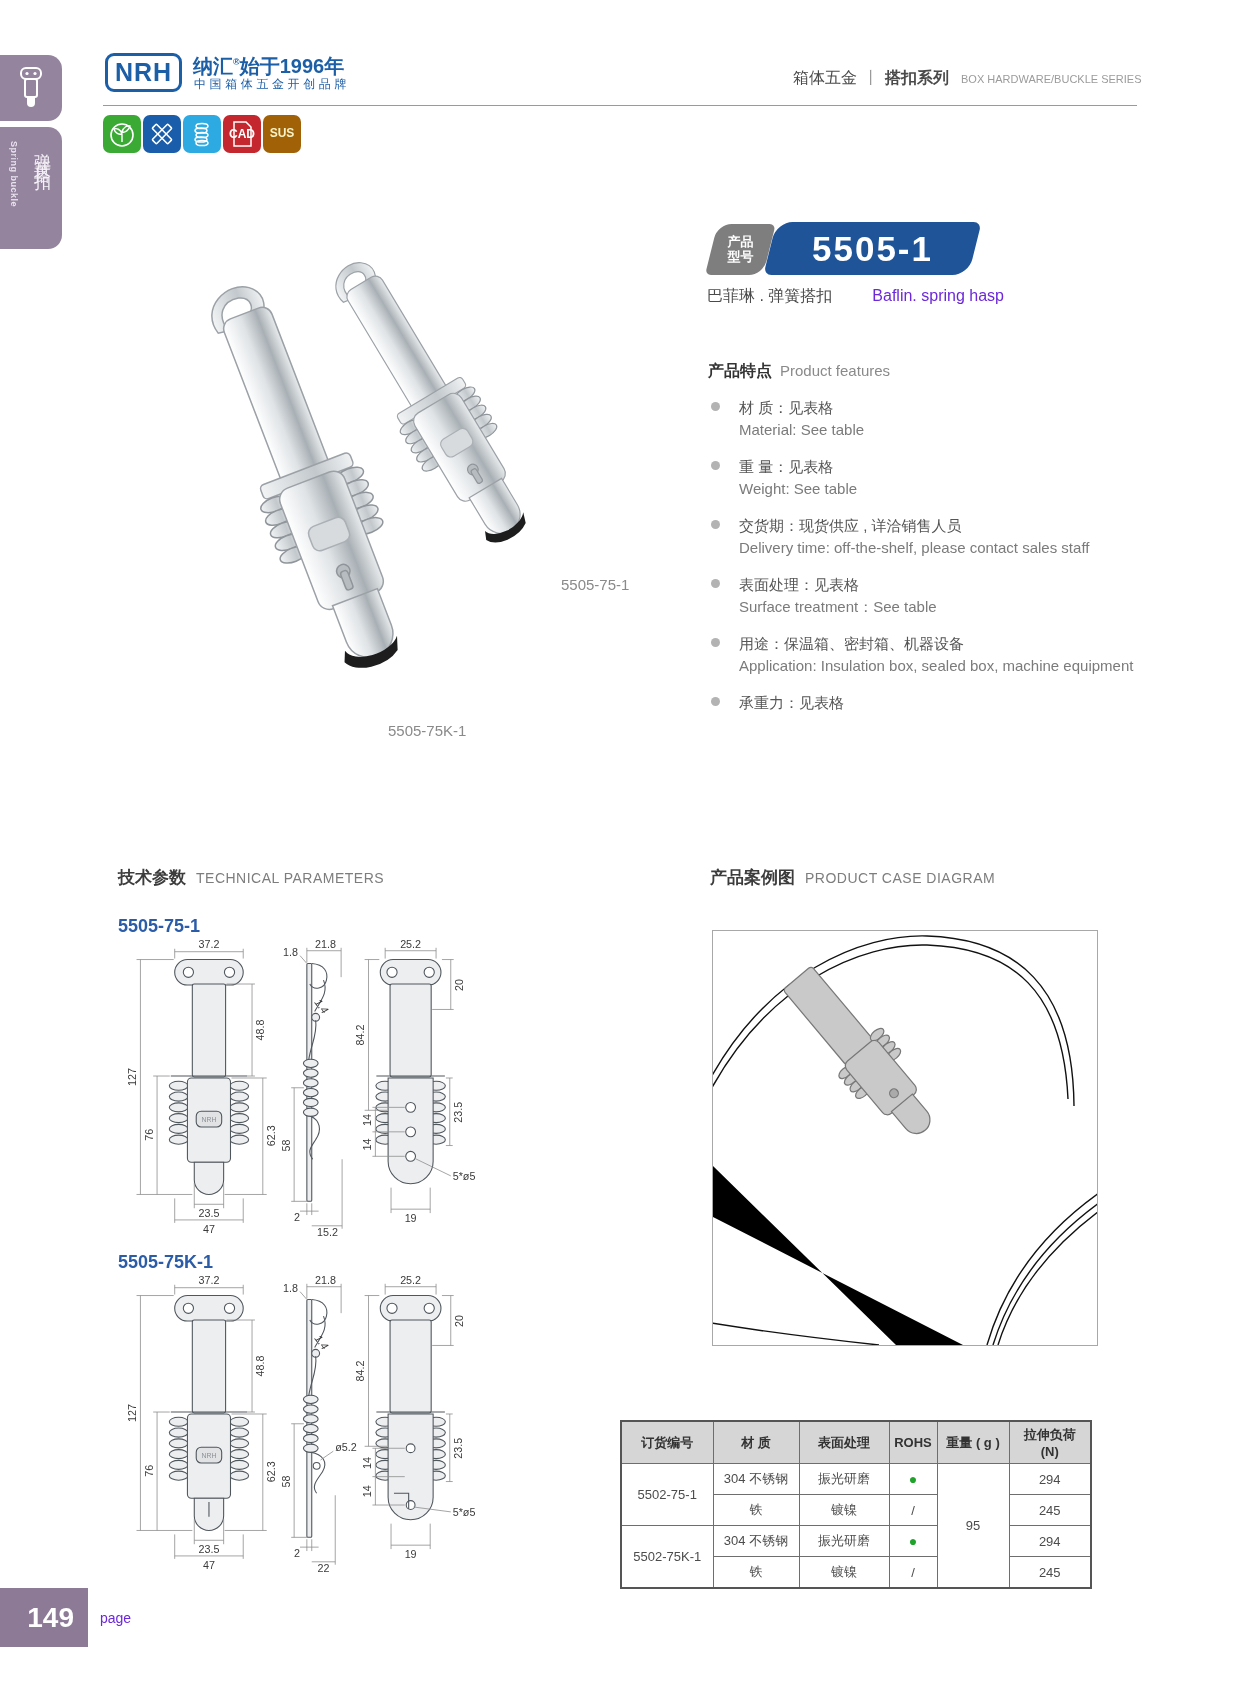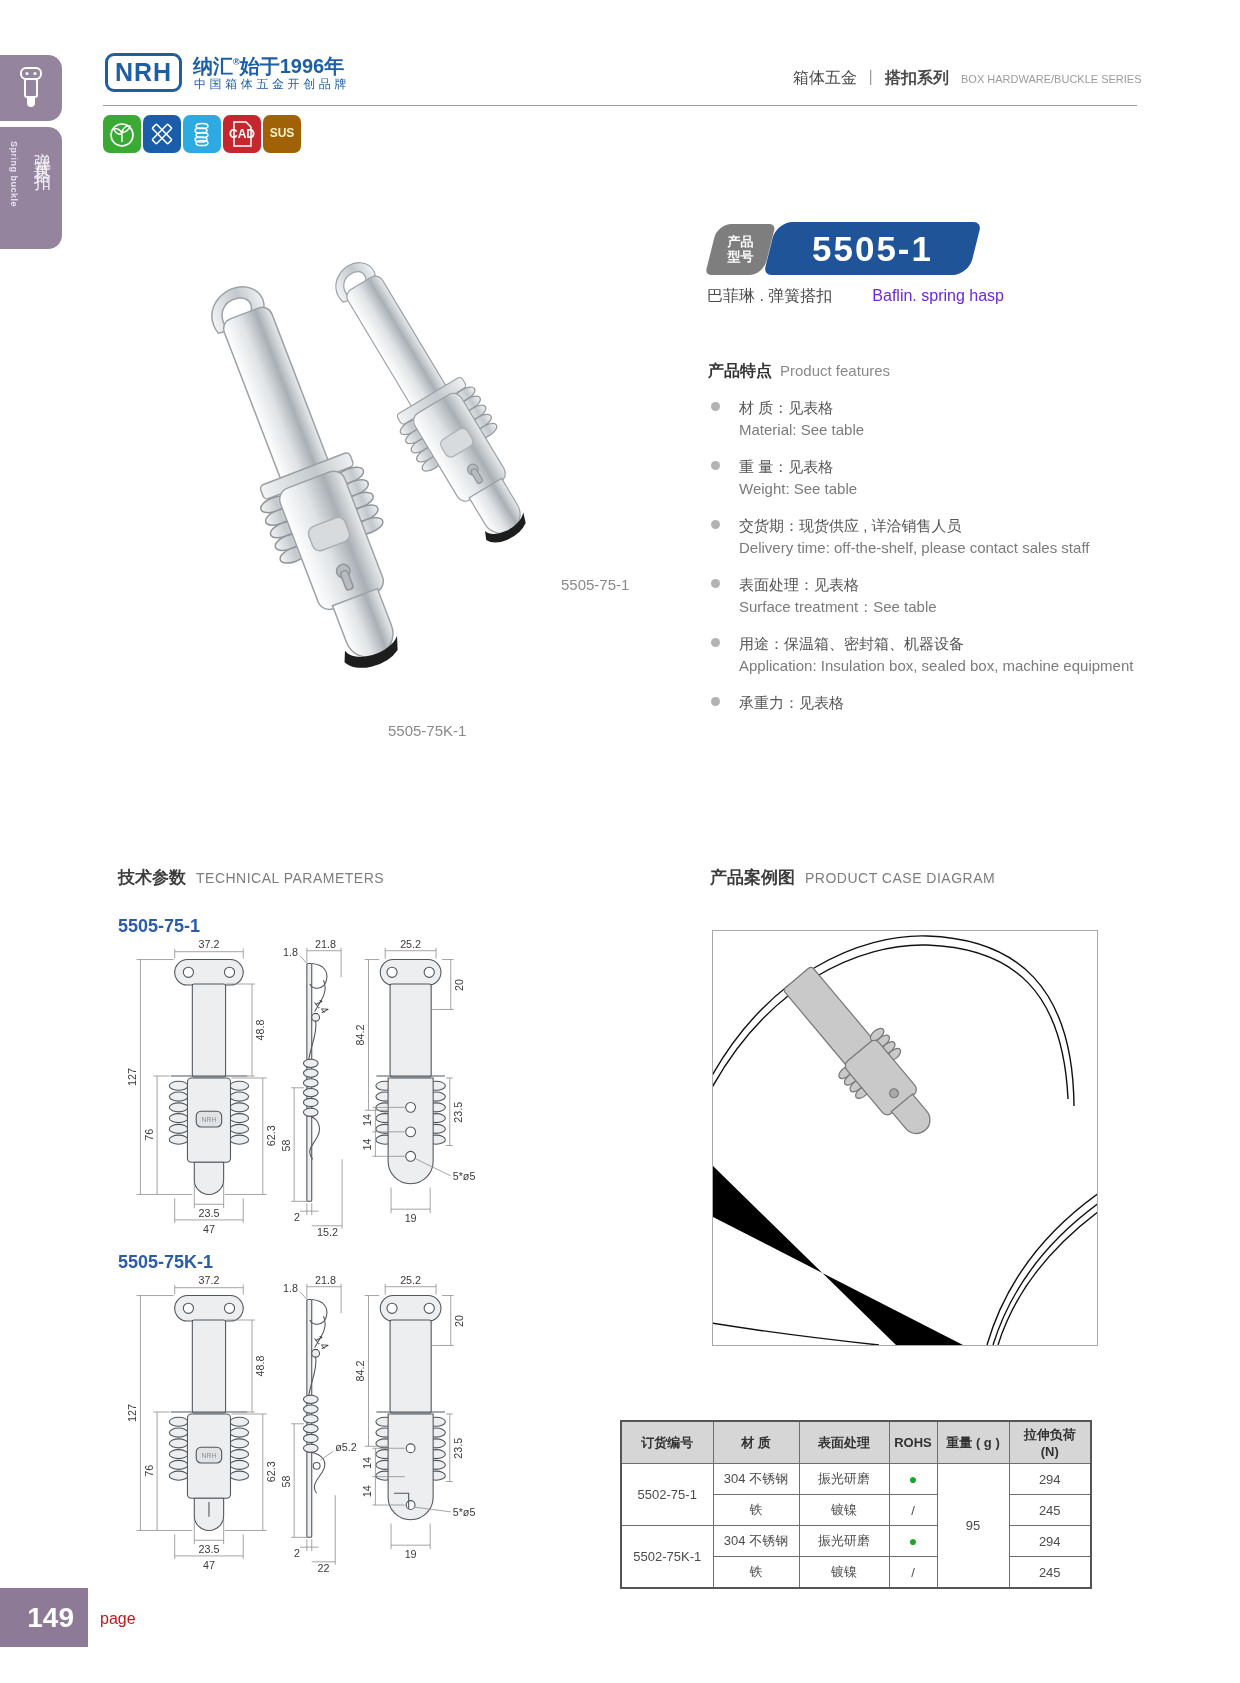--- a/index.html
+++ b/index.html
@@ -64,21 +64,21 @@
   
   .spec{position:absolute;left:620px;top:1420px;border-collapse:collapse;table-layout:fixed;}
   .spec th,.spec td{border:1px solid #6e6e6e;text-align:center;font-size:13px;color:#4c4c4c;padding:4px;}
   .spec th{background:#d6d6d6;height:29px;font-weight:bold;color:#333;}
   .spec td{height:22px;background:#fff;}
   .spec .dot-pass{color:#1fa32b;font-size:14px;}
   .spec{border:2px solid #555;}
   
   .foot-block{position:absolute;left:0;top:1588px;width:88px;height:59px;background:#8d7a97;color:#fff;
     font-size:28px;font-weight:bold;text-align:right;line-height:59px;padding-right:14px;box-sizing:border-box;}
-  .foot-page{position:absolute;left:100px;top:1610px;font-size:16px;color:#b91c1c;}
+  .foot-page{position:absolute;left:100px;top:1610px;font-size:14px;color:#6d28d9;}
 </style>
 </head>
 <body>
 
 <div class="page">
 
   <div class="side-tab">
     <svg width="26" height="42" viewBox="0 0 26 42">
       <rect x="3" y="1" width="20" height="11" rx="5" fill="none" stroke="#fff" stroke-width="2"></rect>
       <circle cx="9" cy="6.5" r="1.6" fill="#fff"></circle>

